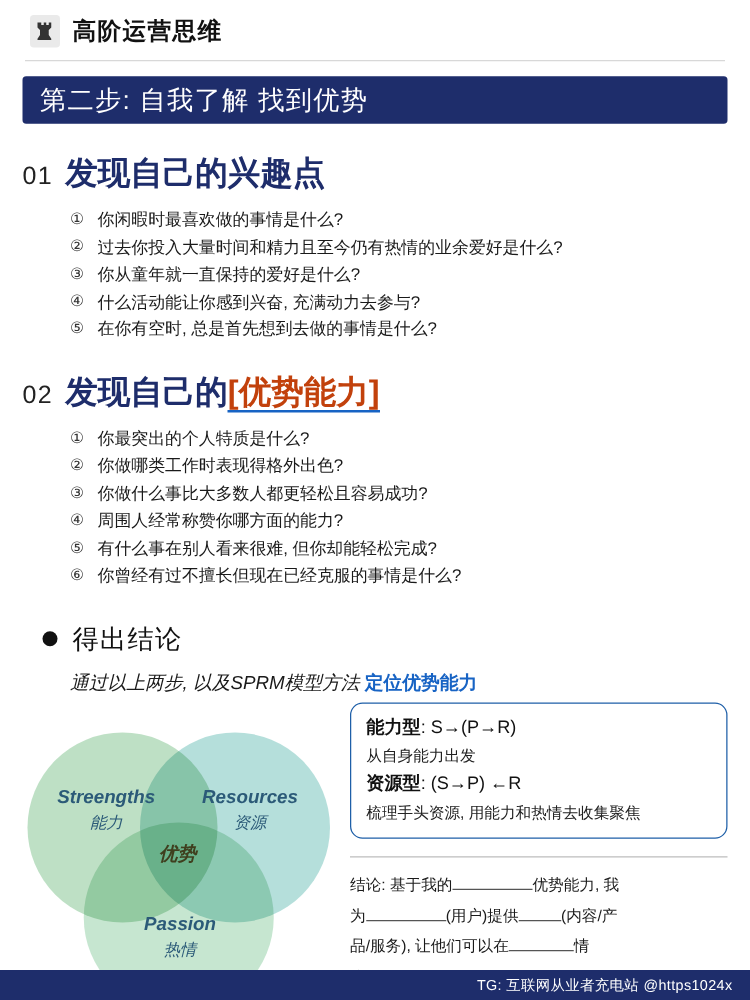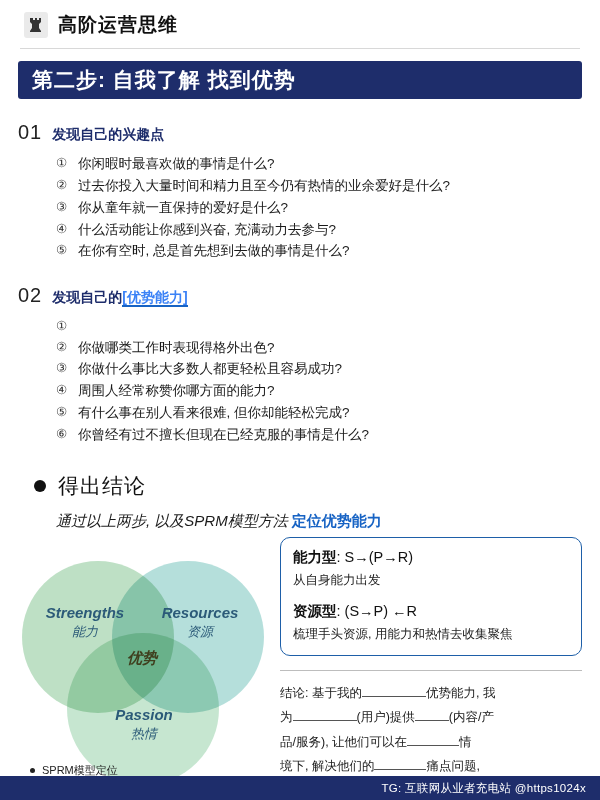--- a/index.html
+++ b/index.html
@@ -59,21 +59,21 @@
     border-radius: 3px;
     height: 38px;
     display: flex;
     align-items: center;
     padding-left: 14px;
     box-sizing: border-box;
   }
   .banner-text {
     color: #ffffff;
     font-size: 21px;
-    font-weight: bold;
+    font-weight: normal;
     letter-spacing: 1px;
   }
 
   
   .section {
     margin: 0 18px;
   }
   .sec-head {
     display: flex;
     align-items: baseline;
@@ -81,26 +81,26 @@
   }
   .sec-num {
     font-size: 20px;
     color: #222222;
     font-weight: normal;
     letter-spacing: 1px;
     margin-right: 10px;
     font-family: "Liberation Sans", sans-serif;
   }
   .sec-title {
-    font-size: 14px;
+    font-size: 26px;
     font-weight: bold;
     color: #1e2d6b;
   }
   .sec-title .hl {
-    color: #3b82f6;
+    color: #c2410c;
     border-bottom: 2px solid #1763c4;
   }
 
   ol.qlist {
     list-style: none;
     margin: 9px 0 0 0;
     padding: 0 0 0 38px;
   }
   ol.qlist li {
     display: flex;
@@ -331,20 +331,21 @@
   </div>
 
   <div class="section">
     <div class="sec-head">
       <span class="sec-num">02</span>
       <span class="sec-title"><span>发现自己的</span><span class="hl">[优势能力]</span></span>
     </div>
     <ol class="qlist">
       <li>
         <span class="qnum">①</span>
+        <span>你最突出的个人特质是什么?</span>
       </li>
       <li>
         <span class="qnum">②</span>
         <span>你做哪类工作时表现得格外出色?</span>
       </li>
       <li>
         <span class="qnum">③</span>
         <span>你做什么事比大多数人都更轻松且容易成功?</span>
       </li>
       <li>
@@ -395,21 +396,21 @@
       <div class="venn-foot">
         <span class="dot"></span>
         <span>SPRM模型定位</span>
       </div>
     </div>
 
     <div class="right-col">
       <div class="model-box">
         <div class="mb-row"><b>能力型</b><span>: S→(P→R)</span></div>
         <div class="mb-note">从自身能力出发</div>
-        <div class="mb-row" style="margin-top:12px;"><b>资源型</b><span>: (S→P) ←R</span></div>
+        <div class="mb-row" style="margin-top:2px;"><b>资源型</b><span>: (S→P) ←R</span></div>
         <div class="mb-note">梳理手头资源, 用能力和热情去收集聚焦</div>
       </div>
 
       <div class="panel-rule"></div>
 
       <div class="concl-text">
         <span>结论: 基于我的</span><span class="blank lg"></span><span>优势能力, 我</span><br>
         <span>为</span><span class="blank lg"></span><span>(用户)提供</span><span class="blank sm"></span><span>(内容/产</span><br>
         <span>品/服务), 让他们可以在</span><span class="blank"></span><span>情</span><br>
         <span>境下, 解决他们的</span><span class="blank"></span><span>痛点问题,</span><br>

